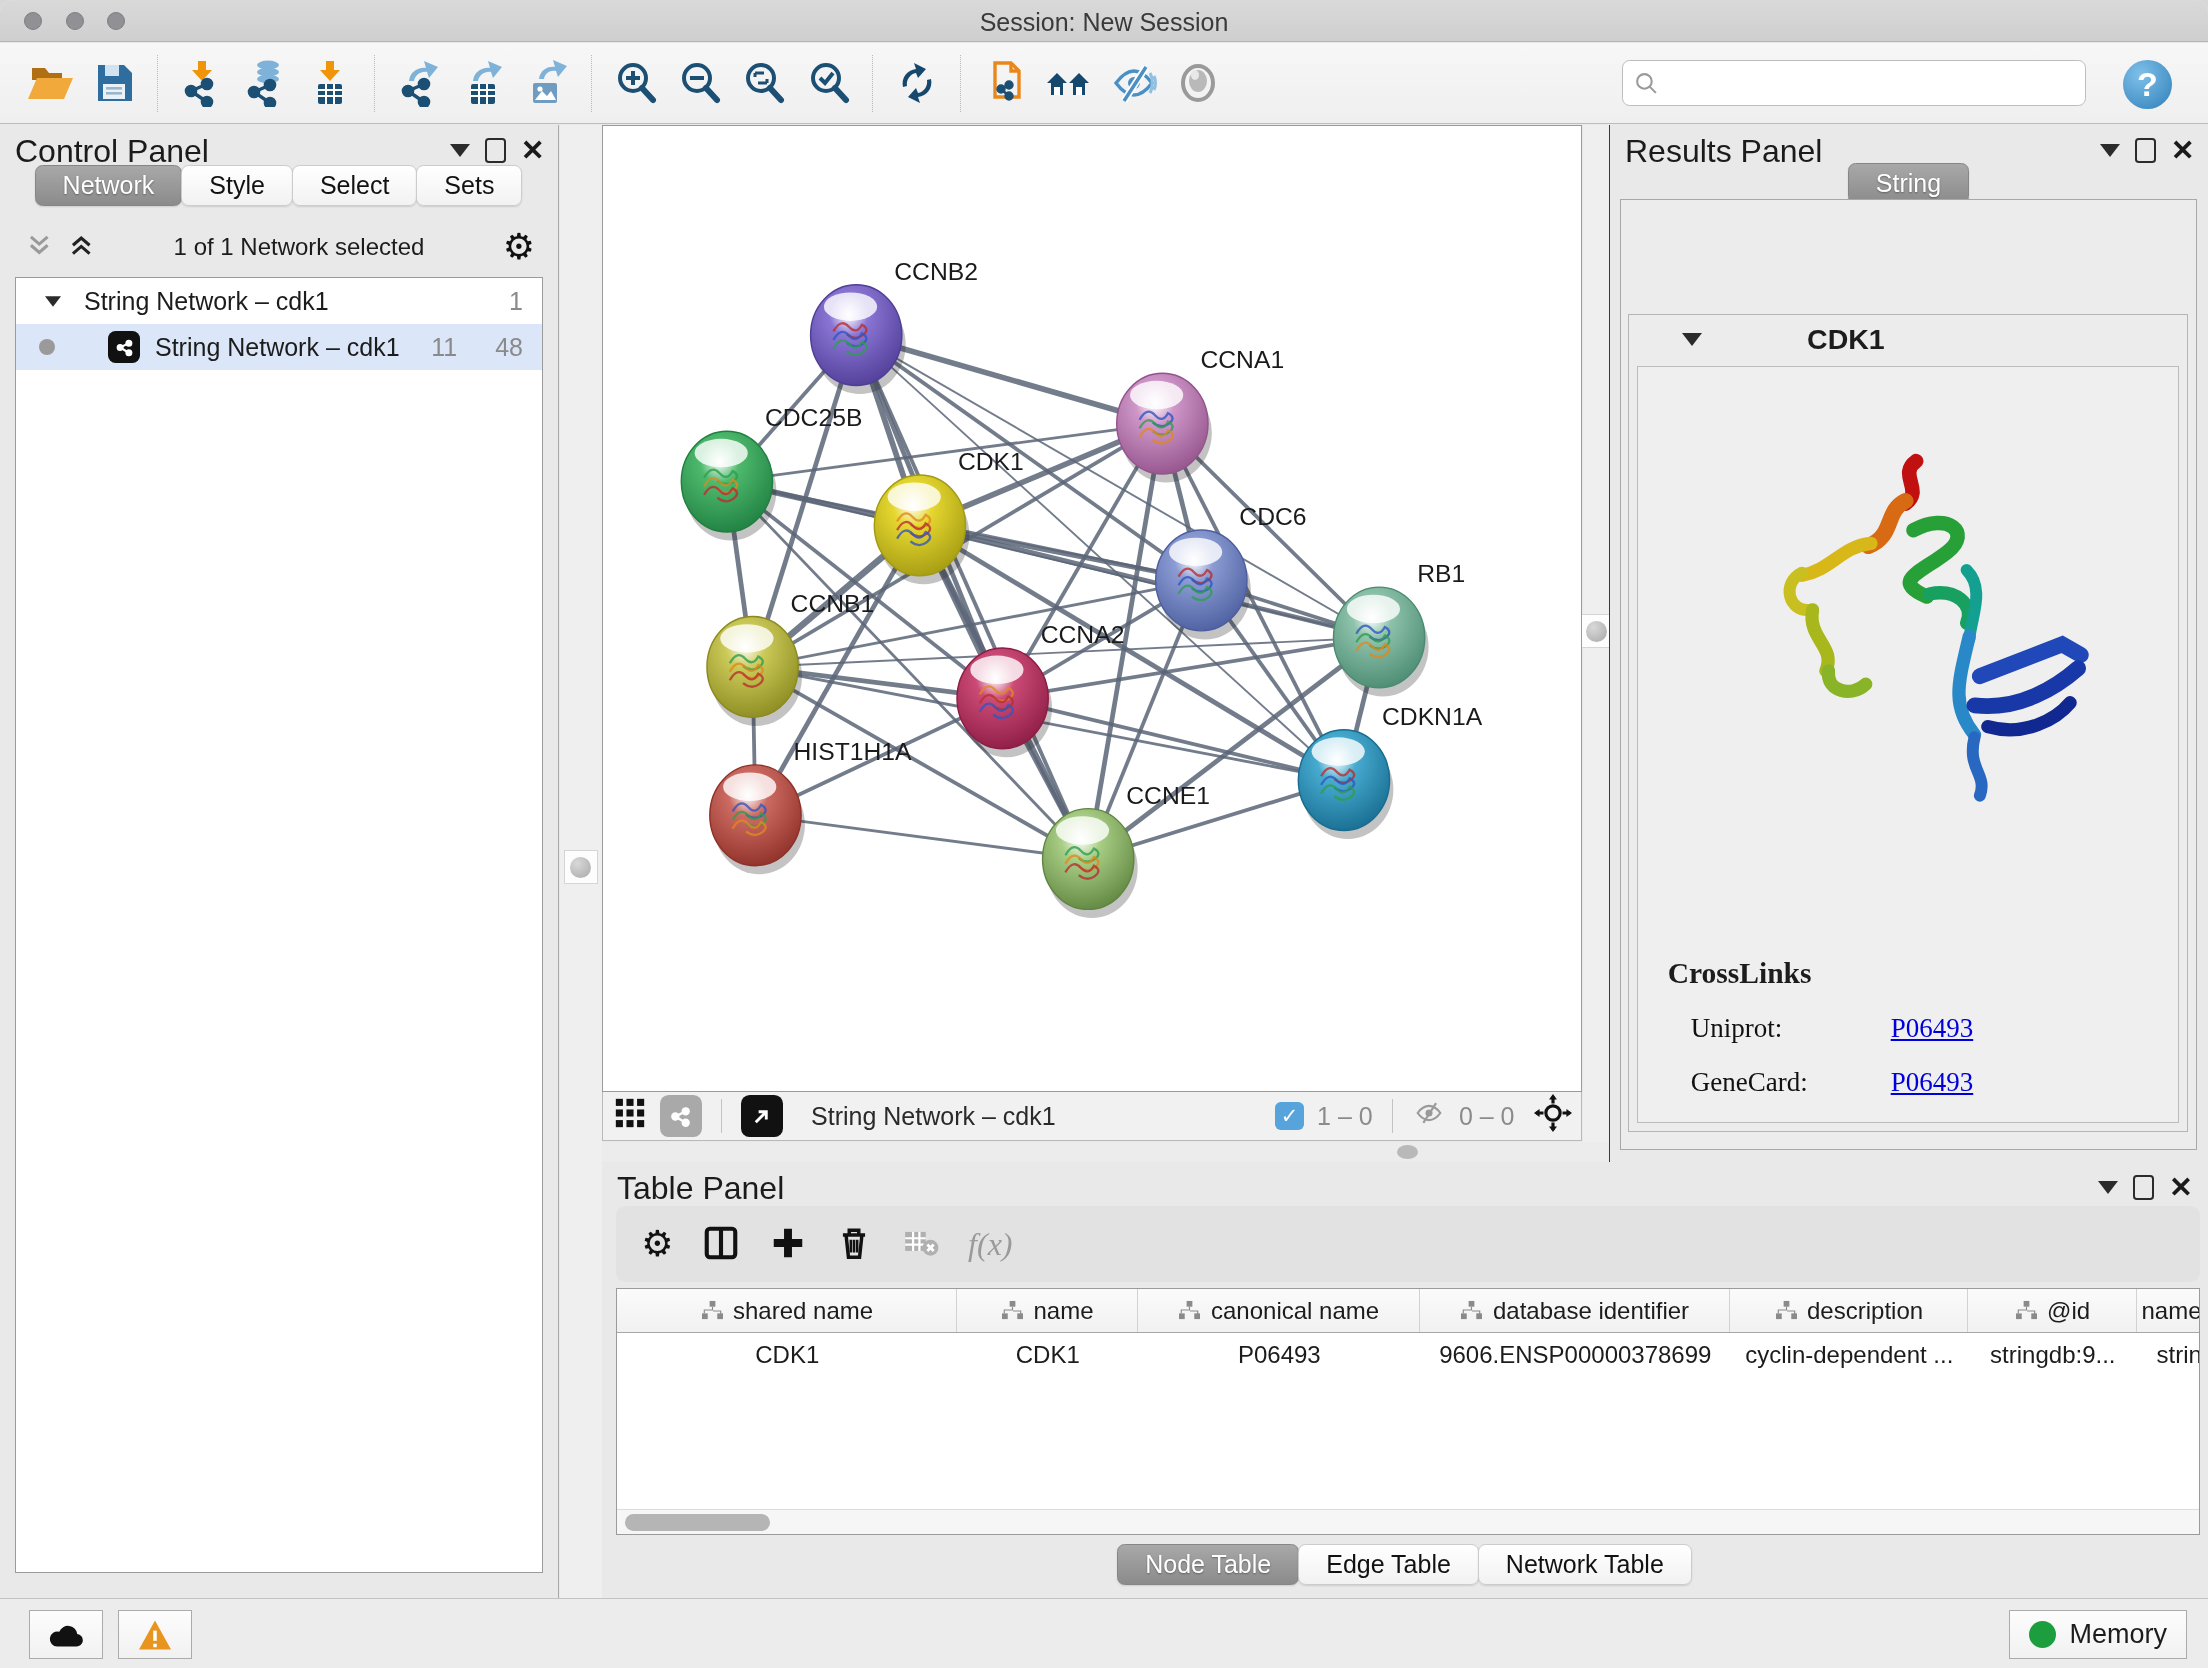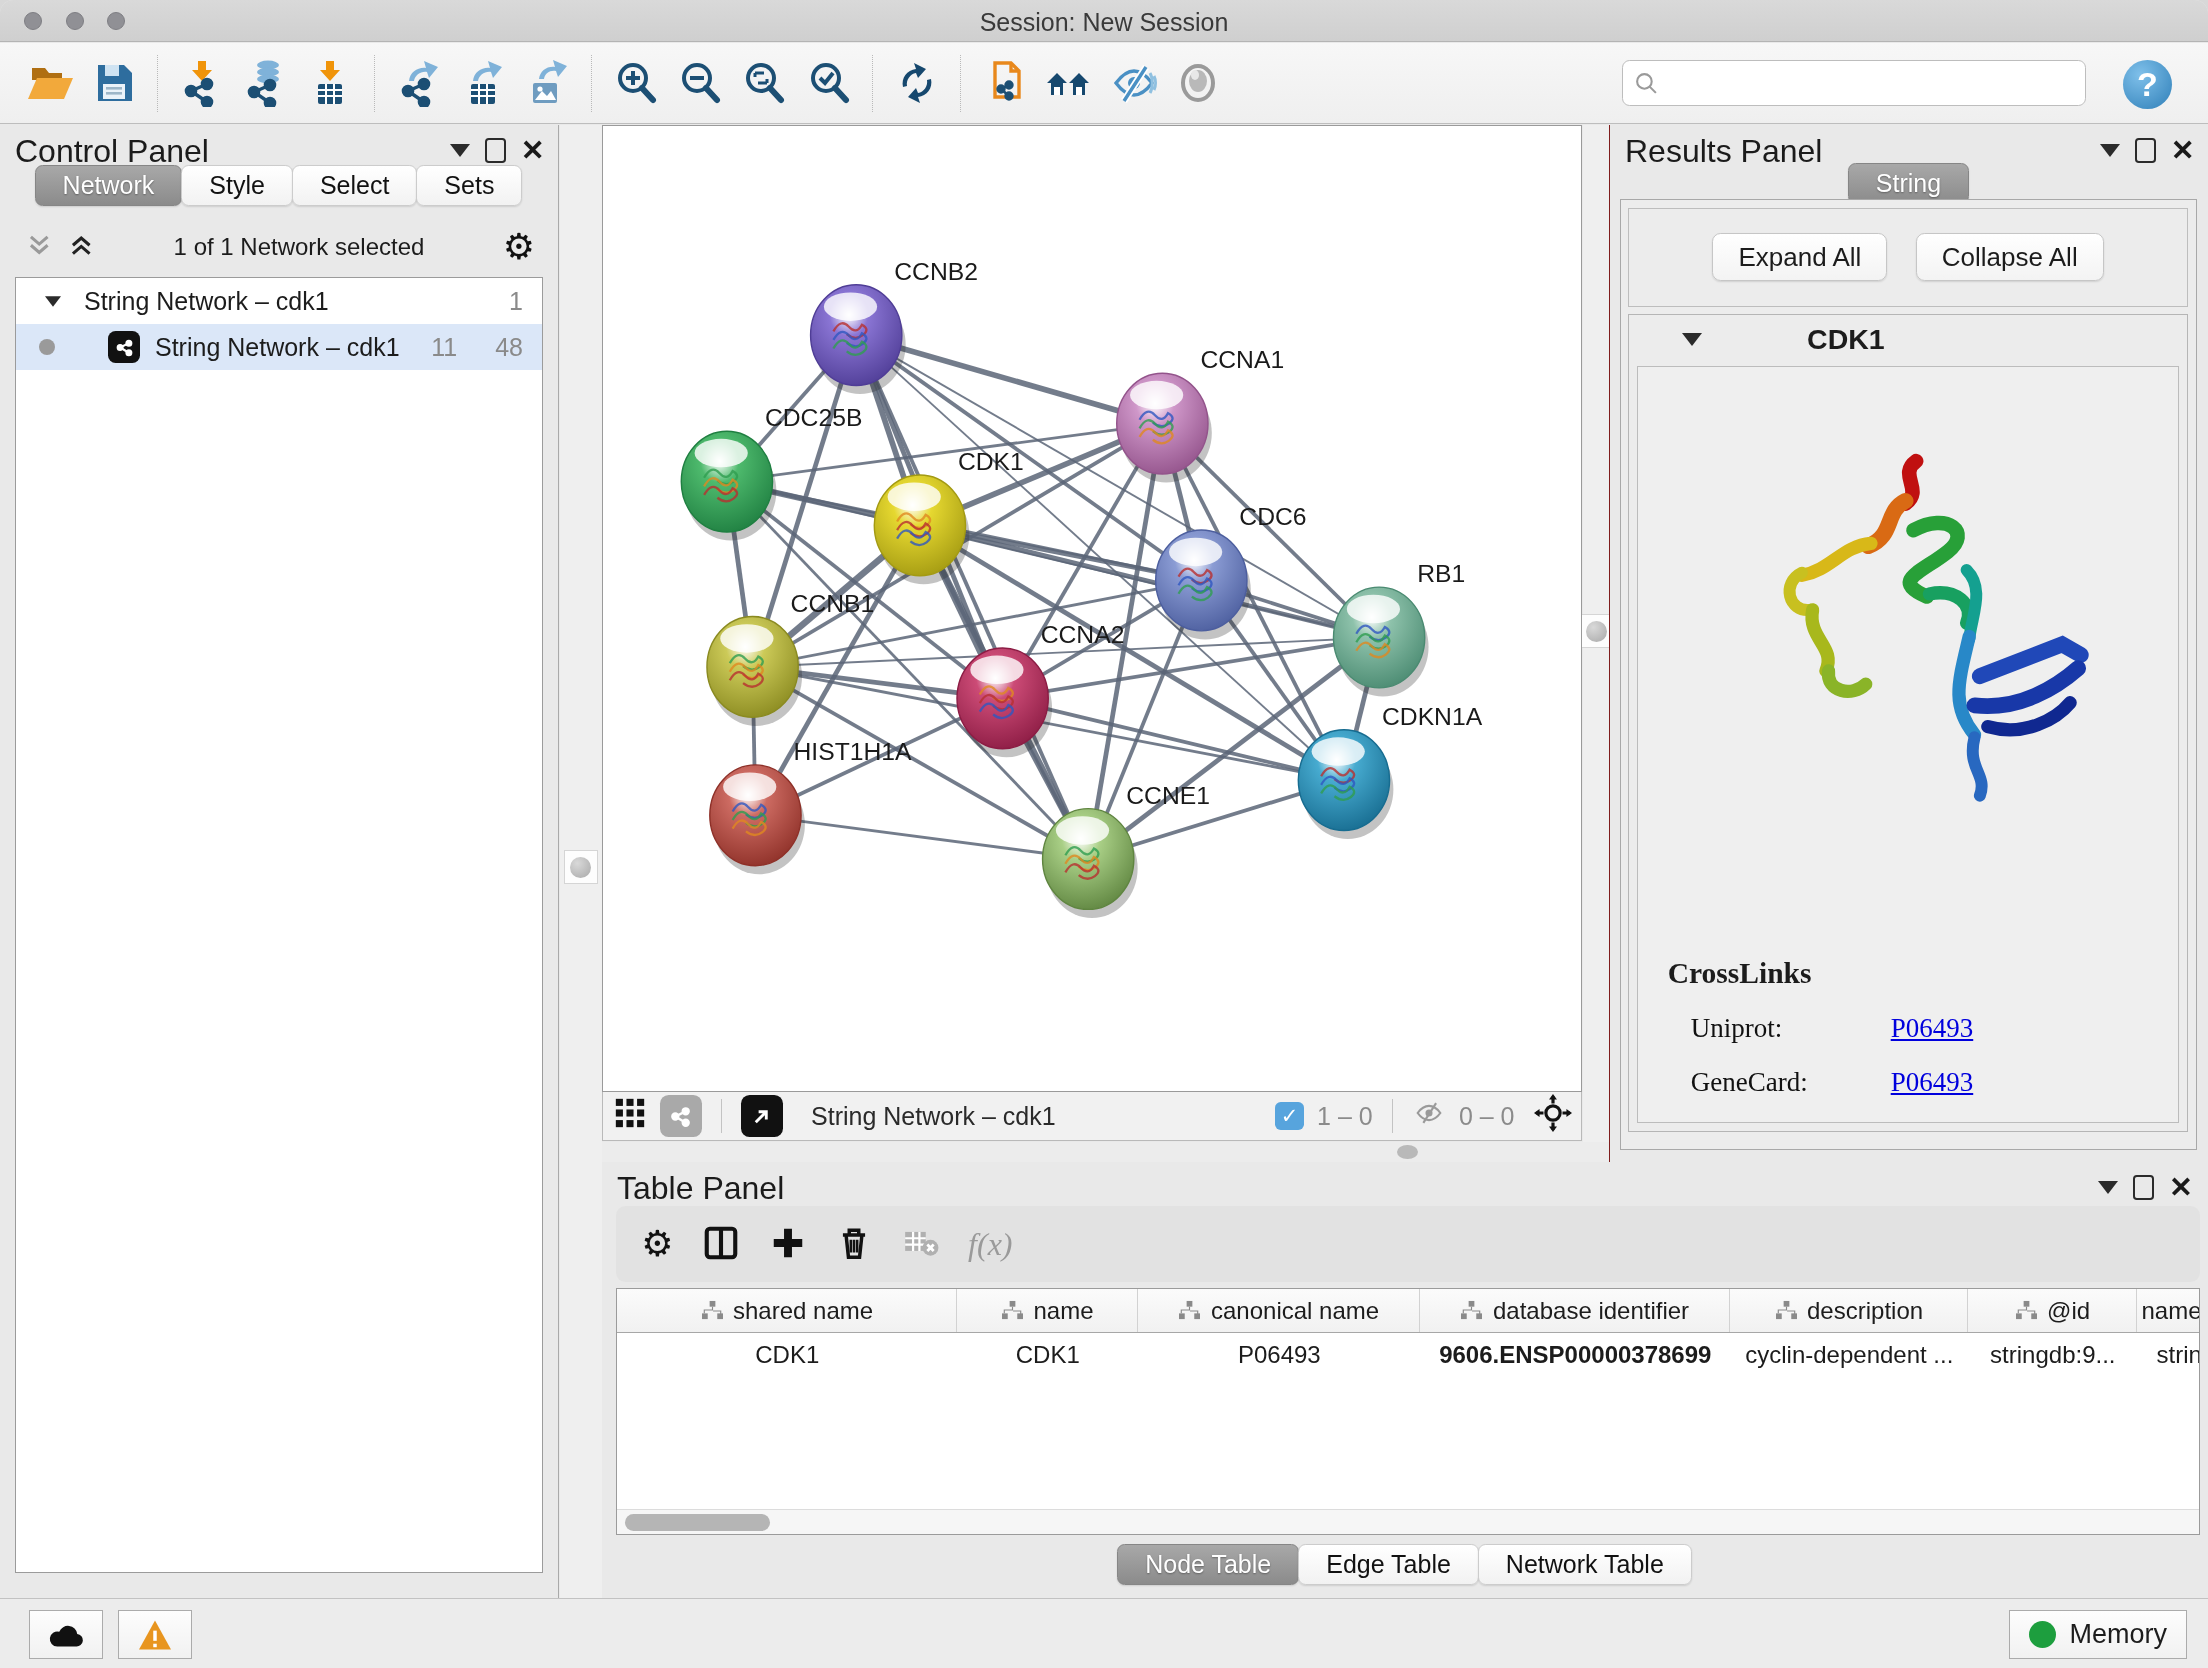--- a/index.html
+++ b/index.html
@@ -638,24 +638,20 @@
     <div class="panel-head" style="left:15px;top:7.6px">Results Panel</div>
     <div class="panel-ctrls" style="right:13.3px;top:11.4px">
       <span class="tri-down"></span>
       <span class="float-ic"></span>
       <span class="close-ic">✕</span>
     </div>
     <div class="rp-tab">
         <span class="pill sel">String</span>
       </div>
     <div class="rp-box">
-      <div class="rp-expand">
-        <span class="rp-btn">Expand All</span>
-        <span class="rp-btn">Collapse All</span>
-      </div>
       <div class="rp-section">
         <div class="rp-sec-head">
           <span class="tri-down"></span>
           <span class="gene-symbol">CDK1</span>
         </div>
         <div class="rp-content">
           <svg width="399" height="438" viewBox="0 0 300 330" style="position:absolute;left:76px;top:57px">
             <g fill="none" stroke-linecap="round">
               <path d="M152 28c-14 10 6 22-8 32" stroke="#c01010" stroke-width="11"></path>
               <path d="M144 58c-16 8-8 26-28 34" stroke="#d96a14" stroke-width="12"></path>
@@ -799,21 +795,21 @@
               </g>
             </svg>
             <span>namespace</span>
           </div>
         </div>
       <div id="tbody">
           <div class="trow">
             <div class="td" style="width: 340px;">CDK1</div>
             <div class="td" style="width: 181px;">CDK1</div>
             <div class="td" style="width: 282px;">P06493</div>
-            <div class="td" style="width: 310px; font-weight: bold;">9606.ENSP00000378699</div>
+            <div class="td" style="width: 310px;">9606.ENSP00000378699</div>
             <div class="td" style="width: 238px;">cyclin-dependent ...</div>
             <div class="td" style="width: 169px;">stringdb:9...</div>
             <div class="td" style="width: 124px;">stringdb</div>
           </div>
         </div>
       <div class="hscroll">
           <div class="hthumb"></div>
         </div>
     </div>
     <div class="tp-tabs" id="tp-tabs">

